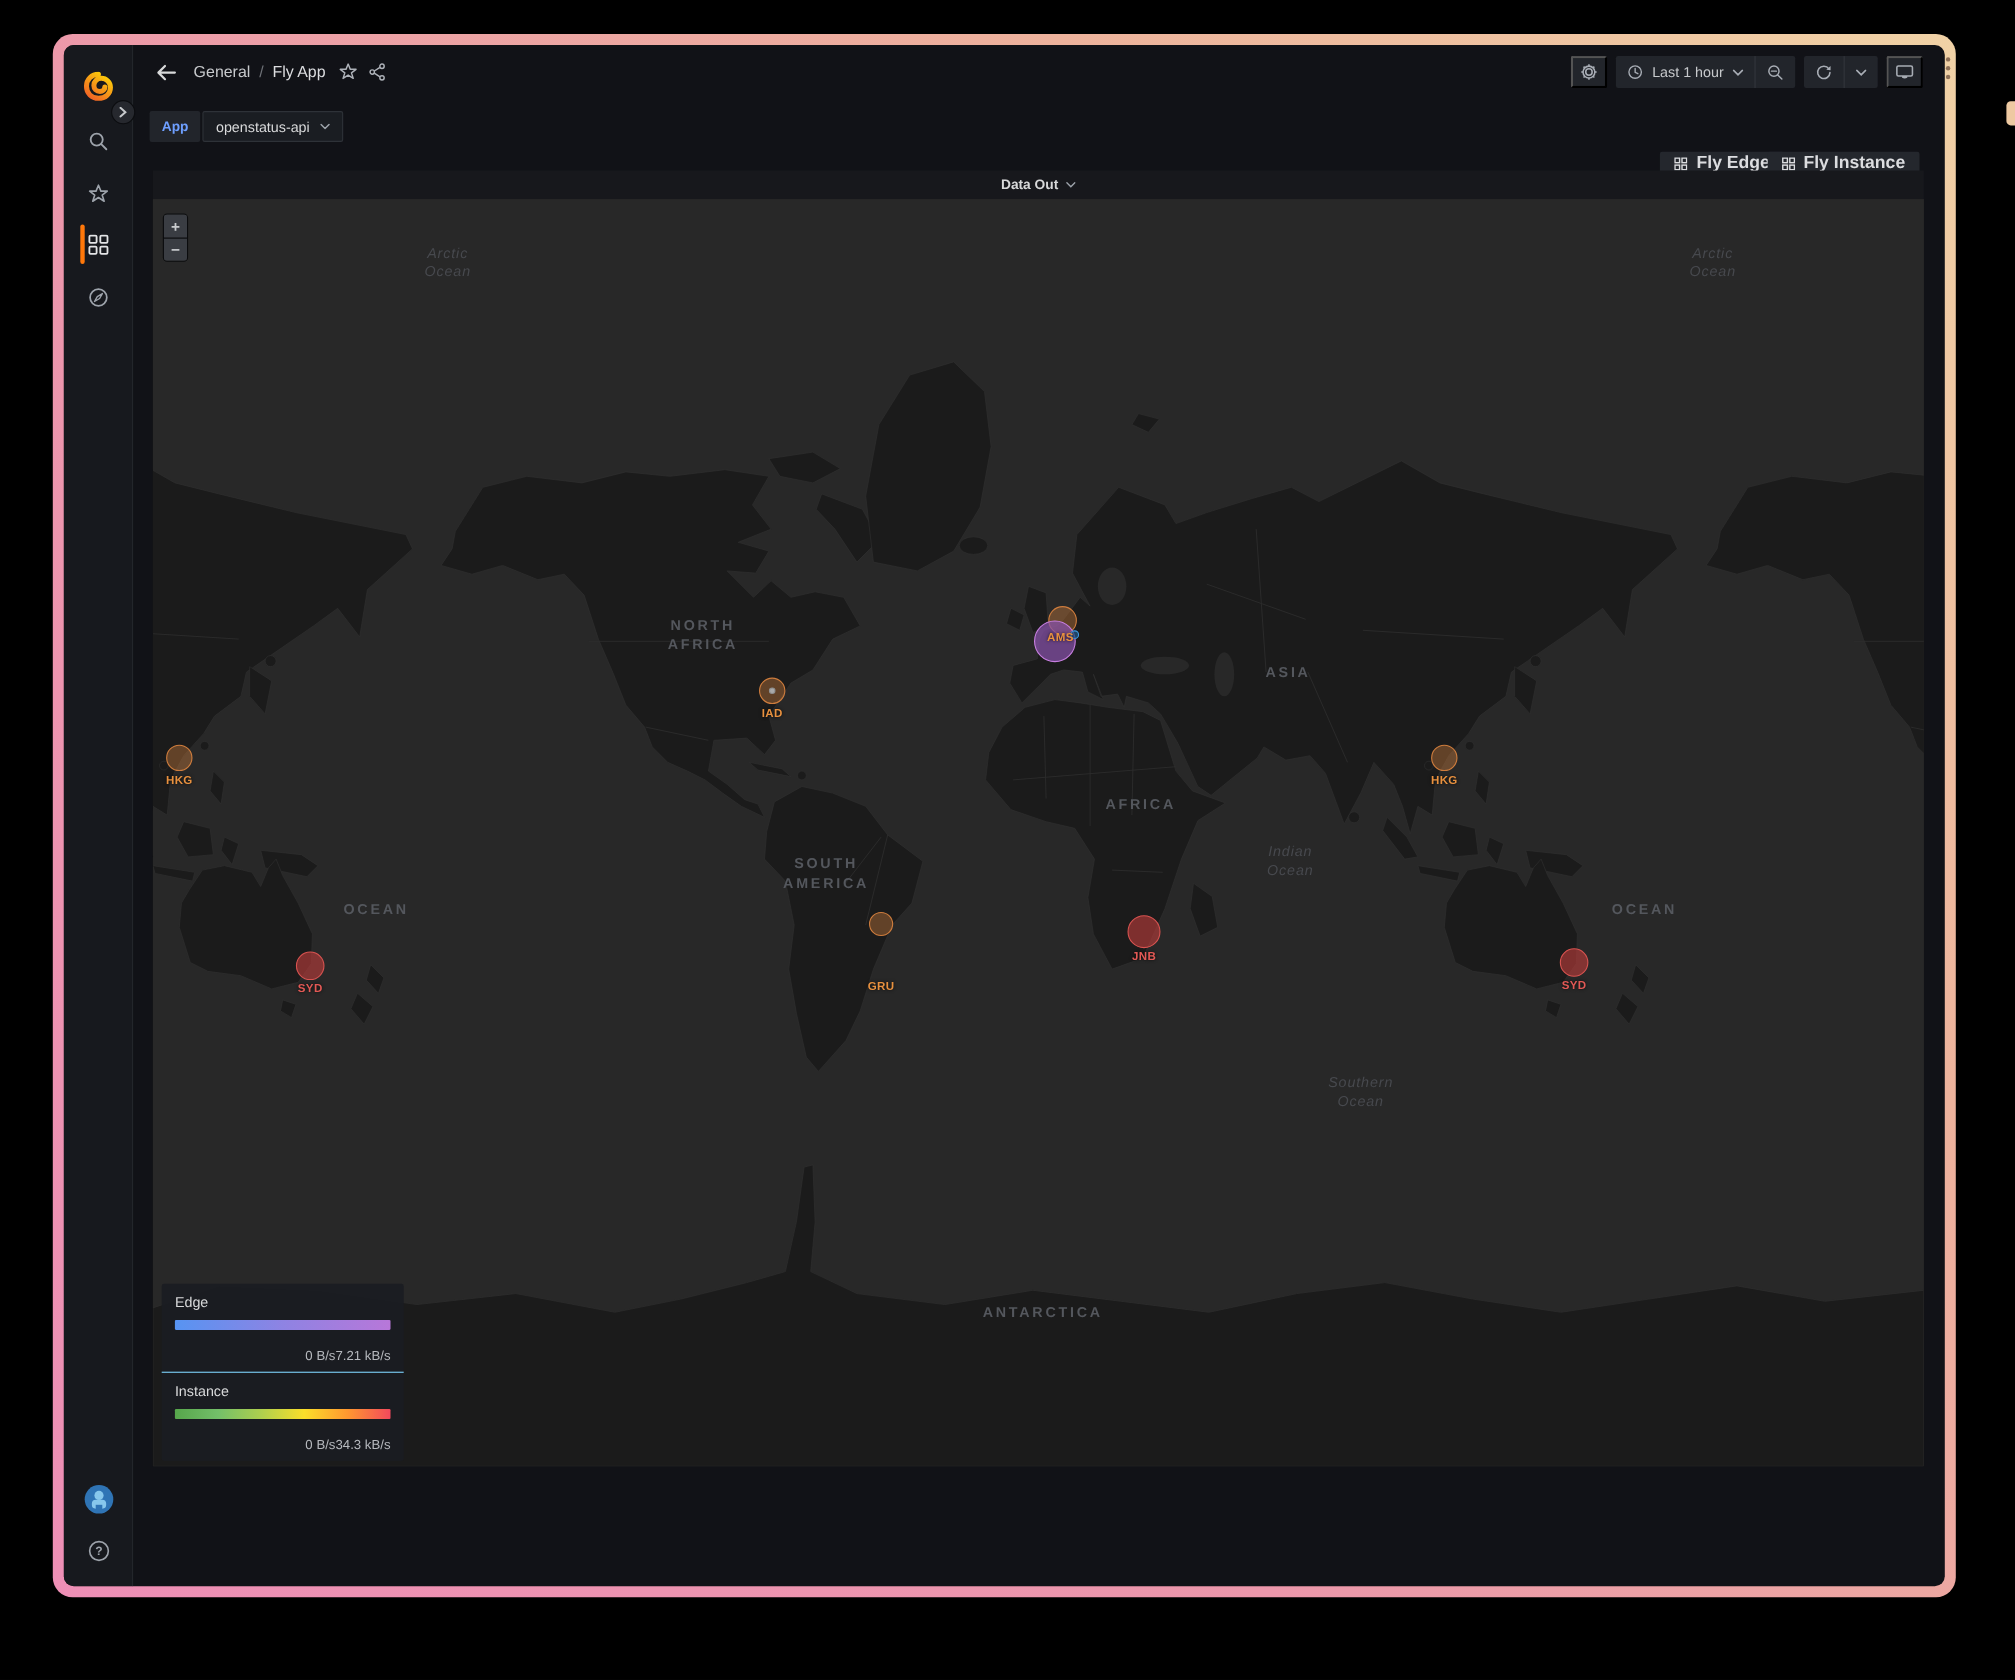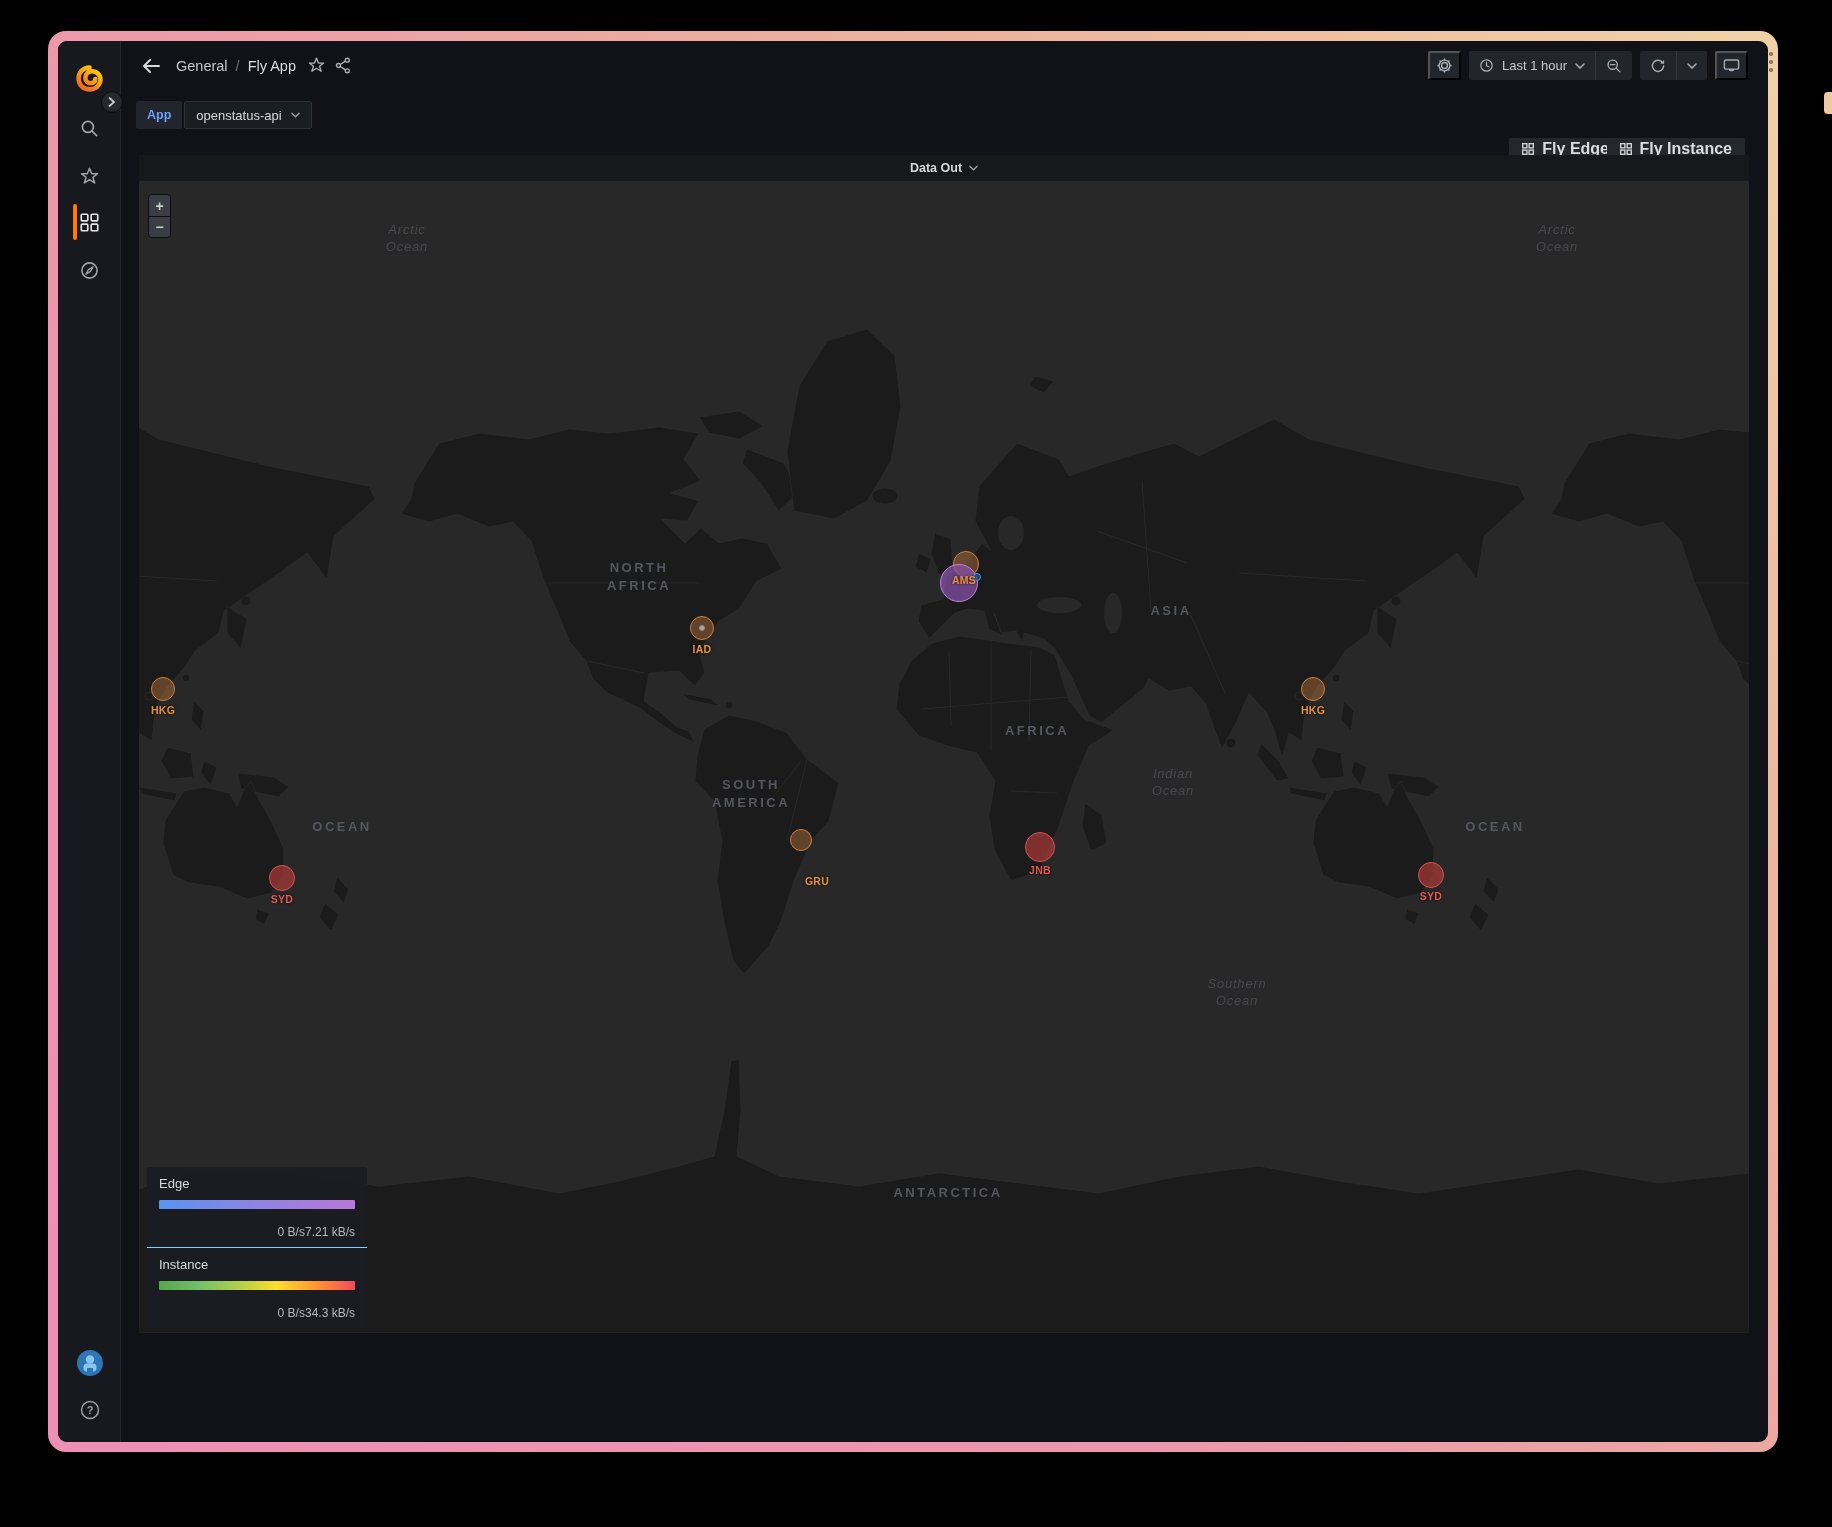--- a/index.html
+++ b/index.html
@@ -358,21 +358,21 @@
             <div class="marker" style="left: 12px; top: 496px; height: 24px; width: 24px; border: 1.5px solid rgb(207, 125, 61); background: rgba(205, 125, 60, 0.4);"></div>
             <div class="marker" style="left: 1162px; top: 496px; height: 24px; width: 24px; border: 1.5px solid rgb(207, 125, 61); background: rgba(205, 125, 60, 0.4);"></div>
             <div class="marker" style="left: 651px; top: 648px; height: 22px; width: 22px; border: 1.5px solid rgb(207, 125, 61); background: rgba(205, 125, 60, 0.4);"></div>
             <div class="marker" style="left: 886px; top: 651px; height: 30px; width: 30px; border: 1.5px solid rgb(215, 83, 80); background: rgba(188, 60, 58, 0.62);"></div>
             <div class="marker" style="left: 130px; top: 684px; height: 26px; width: 26px; border: 1.5px solid rgb(215, 83, 80); background: rgba(188, 60, 58, 0.62);"></div>
             <div class="marker" style="left: 1279px; top: 681px; height: 26px; width: 26px; border: 1.5px solid rgb(215, 83, 80); background: rgba(188, 60, 58, 0.62);"></div>
             <div class="marker-label" style="left: 825px; top: 399px; color: rgb(232, 145, 63);">AMS</div>
             <div class="marker-label" style="left: 563px; top: 468px; color: rgb(232, 145, 63);">IAD</div>
             <div class="marker-label" style="left: 24px; top: 529px; color: rgb(232, 145, 63);">HKG</div>
             <div class="marker-label" style="left: 1174px; top: 529px; color: rgb(232, 145, 63);">HKG</div>
-            <div class="marker-label" style="left: 662px; top: 700px; color: rgb(232, 145, 63); margin-left: 16px;">GRU</div>
+            <div class="marker-label" style="left: 662px; top: 716px; color: rgb(232, 145, 63);">GRU</div>
             <div class="marker-label" style="left: 901px; top: 689px; color: rgb(226, 89, 85);">JNB</div>
             <div class="marker-label" style="left: 143px; top: 718px; color: rgb(226, 89, 85);">SYD</div>
             <div class="marker-label" style="left: 1292px; top: 715px; color: rgb(226, 89, 85);">SYD</div>
           </div>
 
         <div class="legend">
           <div class="legend-sec">
             <div class="legend-title">Edge</div>
             <div class="legend-bar" id="edge-bar" style="background: linear-gradient(90deg, rgb(87, 148, 242), rgb(142, 131, 227), rgb(184, 119, 217));"></div>
             <div class="legend-row">

